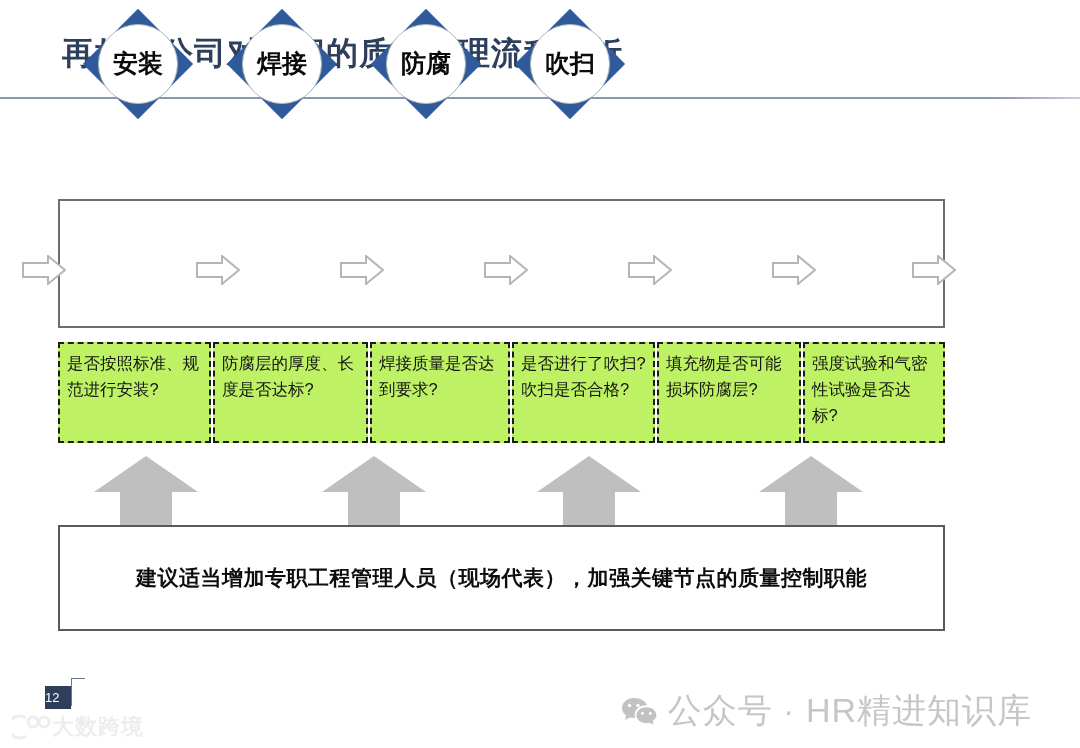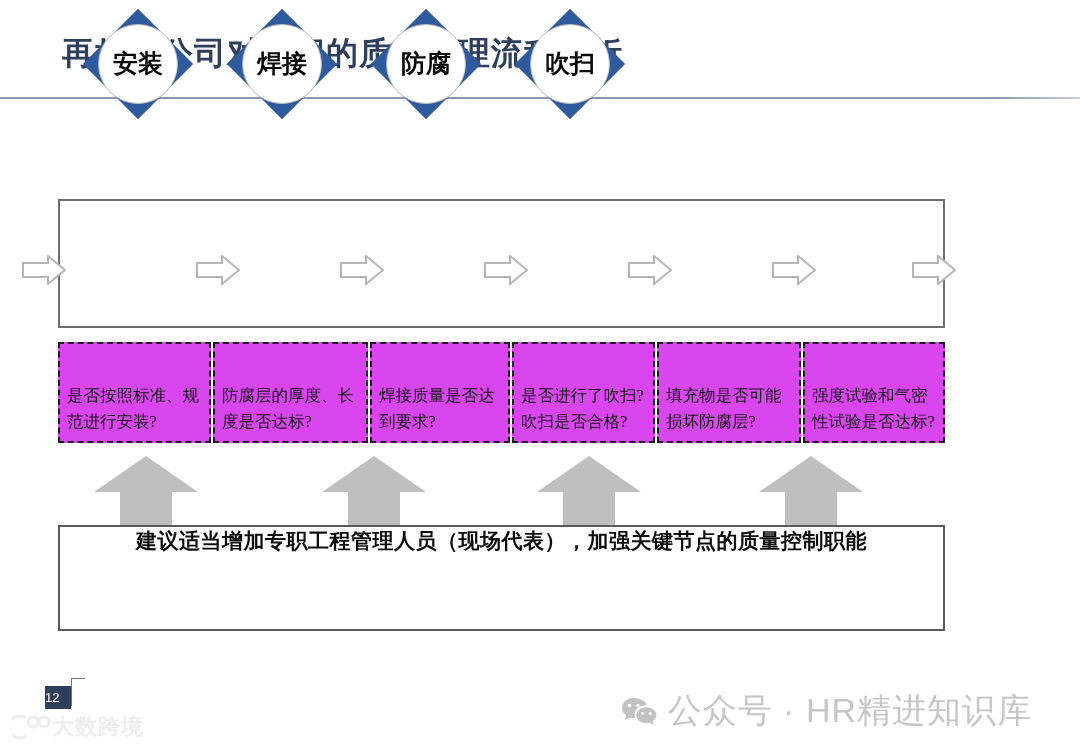--- a/index.html
+++ b/index.html
@@ -108,29 +108,29 @@
   .q-row {
     position: absolute;
     left: 58px;
     top: 342px;
     width: 887px;
     height: 101px;
     display: flex;
   }
   .q-box {
     border: 2px dashed #1c1c1c;
-    background: #d946ef;
-    display: flex;
-    align-items: flex-end;
+    background: #bef264;
+    display: flex;
+    align-items: flex-start;
     padding: 6px 7px;
     margin-right: 2px;
     font-size: 16.5px;
     line-height: 26px;
     color: #141414;
-    font-family: Liberation Serif, serif;
+    font-family: Liberation Sans, sans-serif;
   }
   .q-box:last-child { margin-right: 0; }
   .q-text { display: block; width: 100%; }
 
   
   .up-arrow {
     position: absolute;
     top: 454px;
     width: 108px;
     height: 72px;
@@ -140,20 +140,21 @@
   
   .rec-box {
     position: absolute;
     left: 58px;
     top: 525px;
     width: 887px;
     height: 106px;
     border: 2px solid #5a5a5a;
     background: #ffffff;
     display: flex;
+    align-items: center;
     justify-content: center;
   }
   .rec-text {
     font-size: 21px;
     font-weight: bold;
     color: #0d0d0d;
     letter-spacing: 0.5px;
     font-family: "Liberation Serif", "DejaVu Serif", serif;
     white-space: nowrap;
   }

